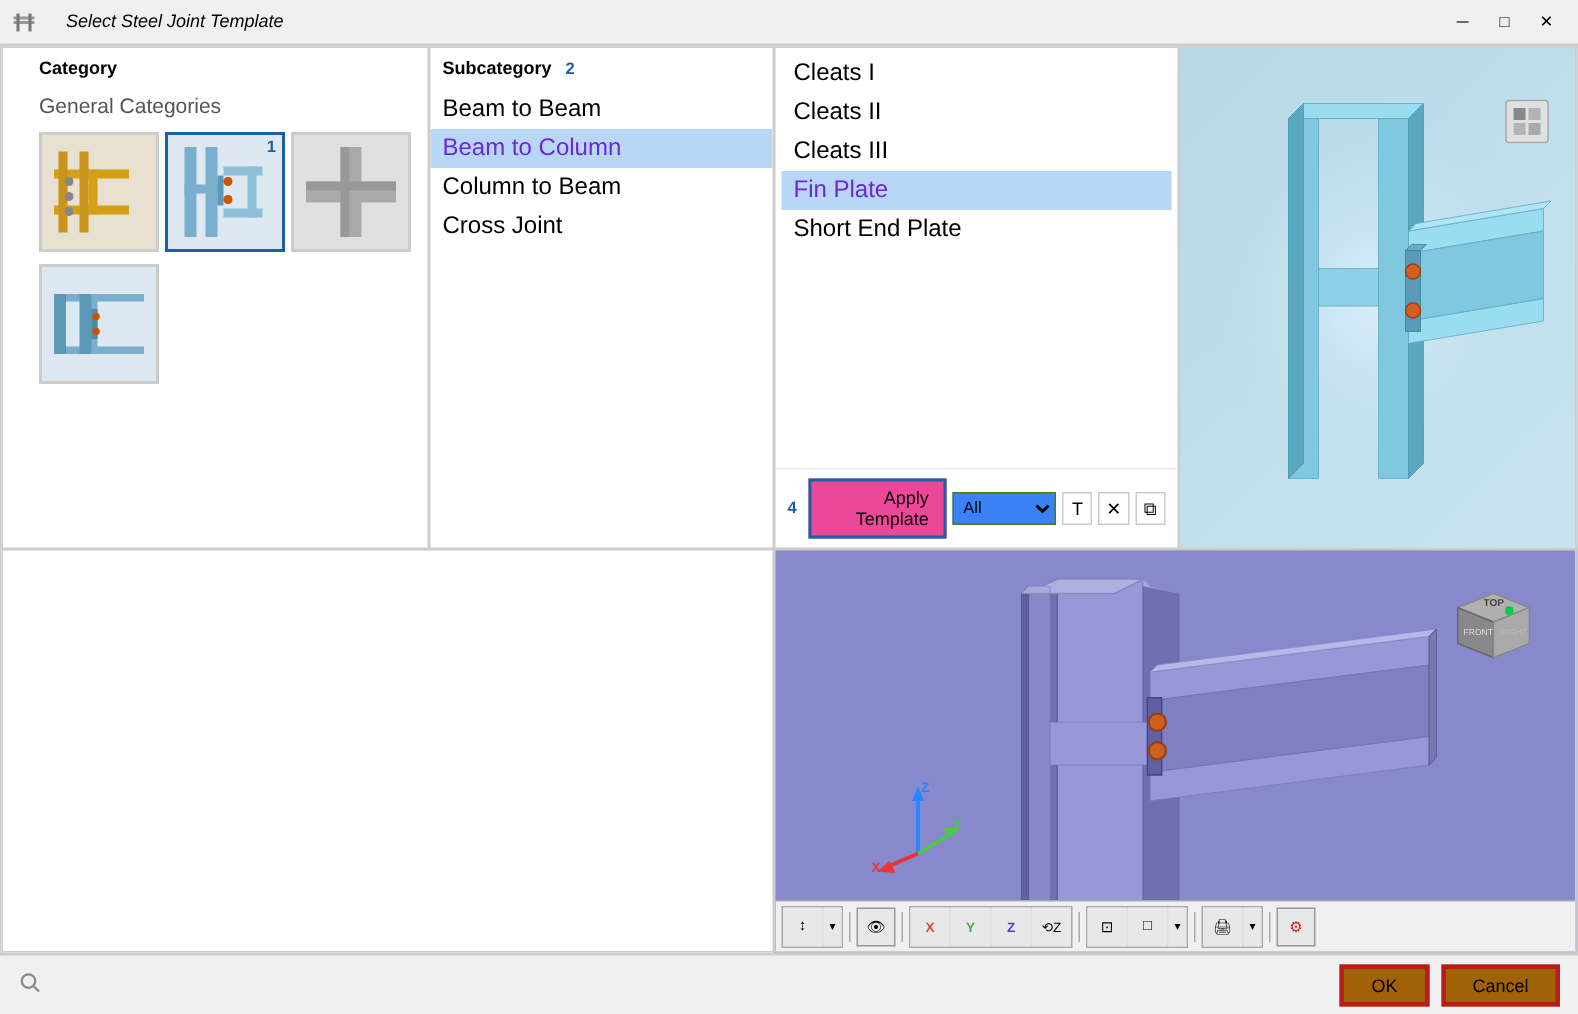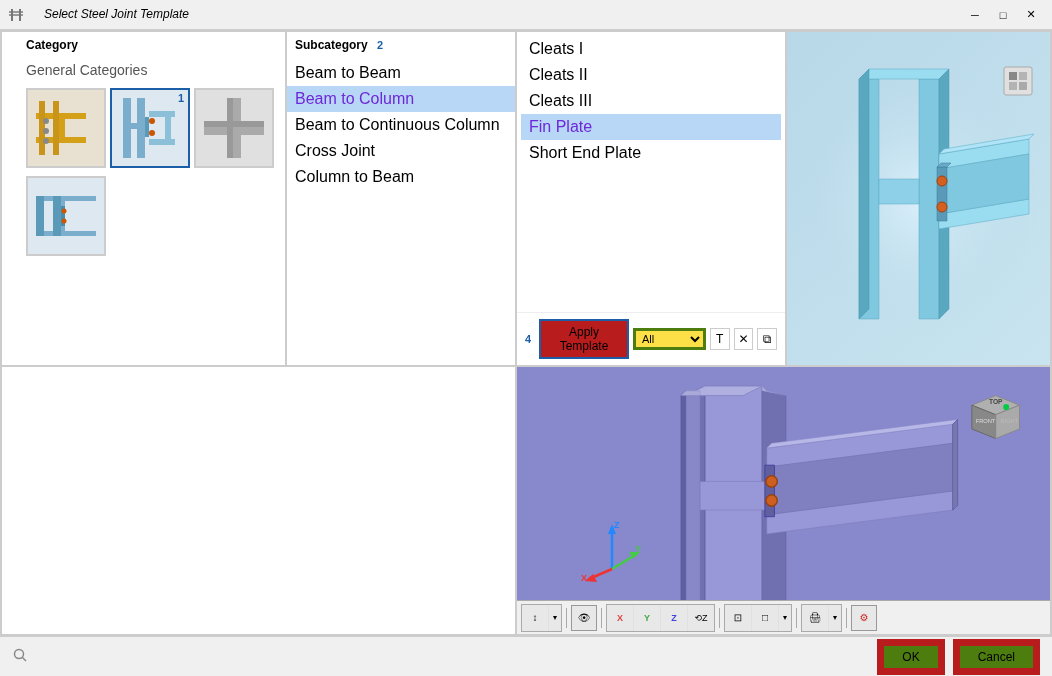--- a/index.html
+++ b/index.html
@@ -102,32 +102,33 @@
 
     
     .preview-panel { grid-column: 4; grid-row: 1; background: #d0e8f0; border: 1px solid #ccc; }
     
     
     .bottom-left { grid-column: 1 / 3; grid-row: 2; background: white; border: 1px solid #ccc; }
     .bottom-main { grid-column: 3 / 5; grid-row: 2; background: #8080d0; border: 1px solid #ccc; position: relative; overflow: hidden; }
 
     .apply-btn {
       padding: 4px 10px;
-      background: #b91c1c;
+      background: #ec4899;
       border: 2px solid #1a5fa8;
       cursor: pointer;
       font-size: 12px;
       font-weight: normal;
+      text-align: right;
     }
 
     select.small-select {
       height: 22px;
       font-size: 11px;
-      border: 3px solid #4d7c0f;
-      background: #fde047;
+      border: 1px solid #4d7c0f;
+      background: #3b82f6;
       padding: 0 2px;
     }
 
     .icon-btn {
       width: 24px; height: 22px;
       border: 1px solid #ccc;
       background: white;
       cursor: pointer;
       display: flex; align-items: center; justify-content: center;
       font-size: 12px;
@@ -150,22 +151,22 @@
       background: #f0f0f0;
       border-top: 1px solid #ccc;
       display: flex;
       align-items: center;
       justify-content: space-between;
       padding: 0 12px;
     }
     .footer-right { display: flex; gap: 8px; }
     .footer-btn {
       padding: 4px 18px;
-      border: 7px solid #b91c1c;
-      background: #4d7c0f;
+      border: 3px solid #b91c1c;
+      background: #a16207;
       cursor: pointer;
       font-size: 12px;
     }
 
     
     .preview-3d {
       width: 100%; height: 100%;
       background: linear-gradient(135deg, #b8d8e8 0%, #c8e4f0 100%);
       position: relative;
       display: flex; align-items: center; justify-content: center;
@@ -282,23 +283,22 @@
   </div>
 
   <div class="panel subcategory-panel">
     <div class="panel-header">
       <span>Subcategory</span>
       <span style="color:#1a5fa8; font-size:11px; margin-left:6px;">2</span>
     </div>
     <div class="panel-content" style="padding: 4px 0;">
       <div class="list-item">Beam to Beam</div>
       <div class="list-item selected">Beam to Column</div>
-      <div class="list-item">Beam to Continuous Column</div>
+      <div class="list-item">Column to Beam</div>
       <div class="list-item">Cross Joint</div>
-      <div class="list-item">Column to Beam</div>
     </div>
   </div>
 
   <div class="panel template-panel">
     <div class="template-list">
       <div class="list-item">Cleats I</div>
       <div class="list-item">Cleats II</div>
       <div class="list-item">Cleats III</div>
       <div class="list-item selected">Fin Plate</div>
       <div class="list-item">Short End Plate</div>

